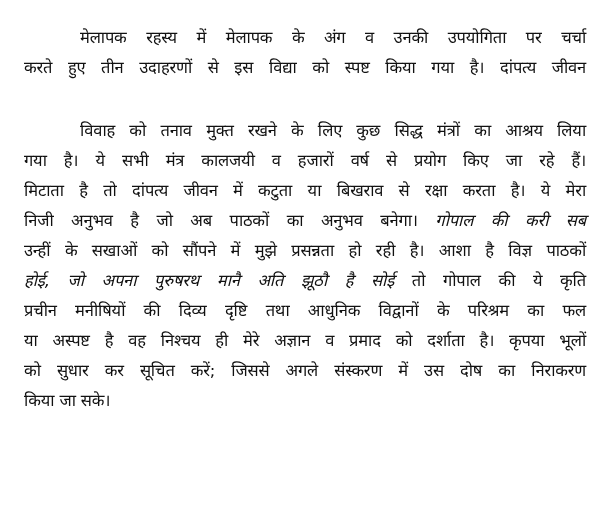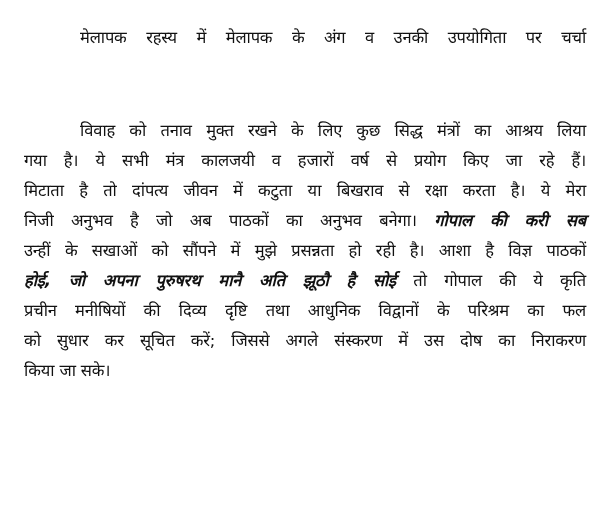--- a/index.html
+++ b/index.html
@@ -11,38 +11,40 @@
   .page { position: relative; width: 600px; height: 420px; border-radius: 31px; }
   .para { position: absolute; left: 24px; width: 562px; margin: 0; }
   .line {
     display: block; white-space: nowrap; font-size: 16.5px;
     line-height: 30px; height: 30px; text-align: justify;
     text-align-last: justify; letter-spacing: -0.2px;
   }
   .line.last { text-align-last: left; }
   .indent { padding-left: 56px; }
   .b { font-weight: bold; }
-  .bi { font-weight: bold; font-style: italic; }
+  .bi { font-weight: normal; font-style: italic; }
   #p1 { top: 23px; }
   #p2 { top: 116px; }
 </style>
 </head>
 <body>
 
 <div class="page">
 
   <p class="para" id="p1">
     <span class="line indent">मेलापक रहस्य में मेलापक के अंग व उनकी उपयोगिता पर चर्चा</span>
+    <span class="line">करते हुए तीन उदाहरणों से इस विद्या को स्पष्ट किया गया है। दांपत्य जीवन</span>
   </p>
 
   <p class="para" id="p2">
     <span class="line indent">विवाह को तनाव मुक्त रखने के लिए कुछ सिद्ध मंत्रों का आश्रय लिया</span>
     <span class="line">गया है। ये सभी मंत्र कालजयी व हजारों वर्ष से प्रयोग किए जा रहे हैं।</span>
     <span class="line">मिटाता है तो दांपत्य जीवन में कटुता या बिखराव से रक्षा करता है। ये मेरा</span>
     <span class="line"><span>निजी अनुभव है जो अब पाठकों का अनुभव बनेगा। </span><span class="bi">गोपाल की करी सब</span></span>
     <span class="line">उन्हीं के सखाओं को सौंपने में मुझे प्रसन्नता हो रही है। आशा है विज्ञ पाठकों</span>
     <span class="line"><span class="bi">होई, जो अपना पुरुषरथ मानै अति झूठौ है सोई</span><span> तो गोपाल की ये कृति</span></span>
     <span class="line">प्रचीन मनीषियों की दिव्य दृष्टि तथा आधुनिक विद्वानों के परिश्रम का फल</span>
+    <span class="line">या अस्पष्ट है वह निश्चय ही मेरे अज्ञान व प्रमाद को दर्शाता है। कृपया भूलों</span>
     <span class="line">को सुधार कर सूचित करें; जिससे अगले संस्करण में उस दोष का निराकरण</span>
     <span class="line last">किया जा सके।</span>
   </p>
 
 </div>
 
 </body></html>

